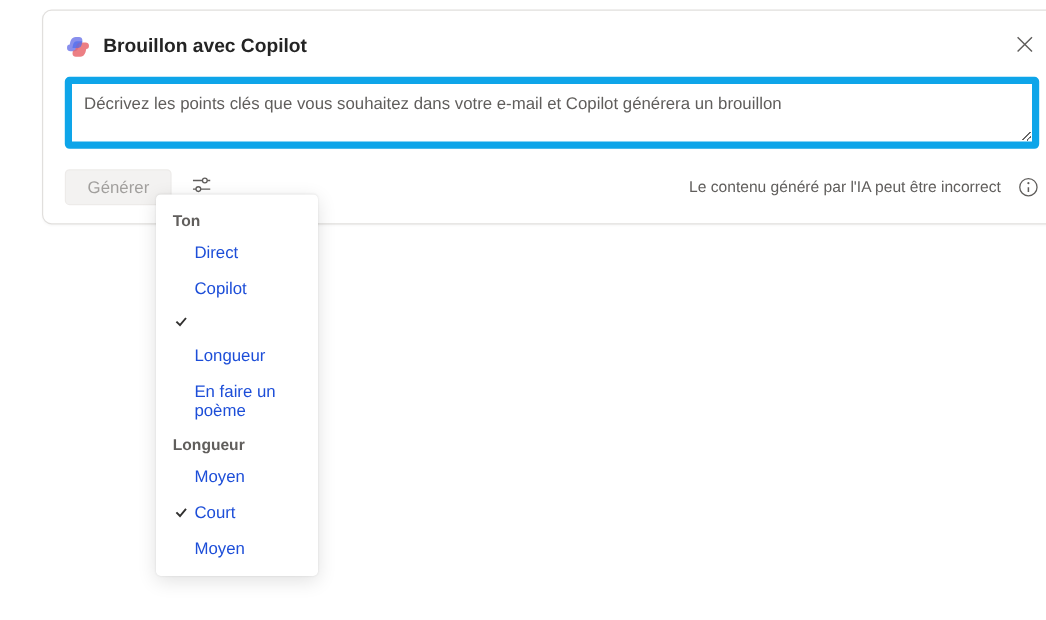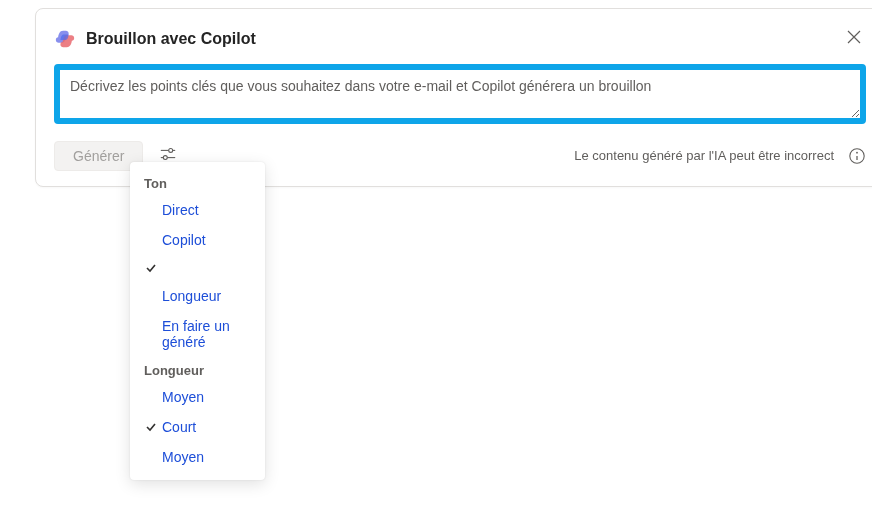--- a/index.html
+++ b/index.html
@@ -220,21 +220,21 @@
             <path d="M2 6 L5 9 L10 3" stroke="currentColor" stroke-width="1.6" fill="none"></path>
           </svg>
         </span>
       </div>
       <div class="dropdown-item">
         <span class="check-slot"></span>
         <span class="item-label">Longueur</span>
       </div>
       <div class="dropdown-item">
         <span class="check-slot"></span>
-        <span class="item-label">En faire un généré</span>
+        <span class="item-label">En faire un poème</span>
       </div>
     </div>
   <div class="dropdown-section-label">Longueur</div>
   <div id="length-options">
       <div class="dropdown-item">
         <span class="check-slot"></span>
         <span class="item-label">Moyen</span>
       </div>
       <div class="dropdown-item">
         <span class="check-slot">

